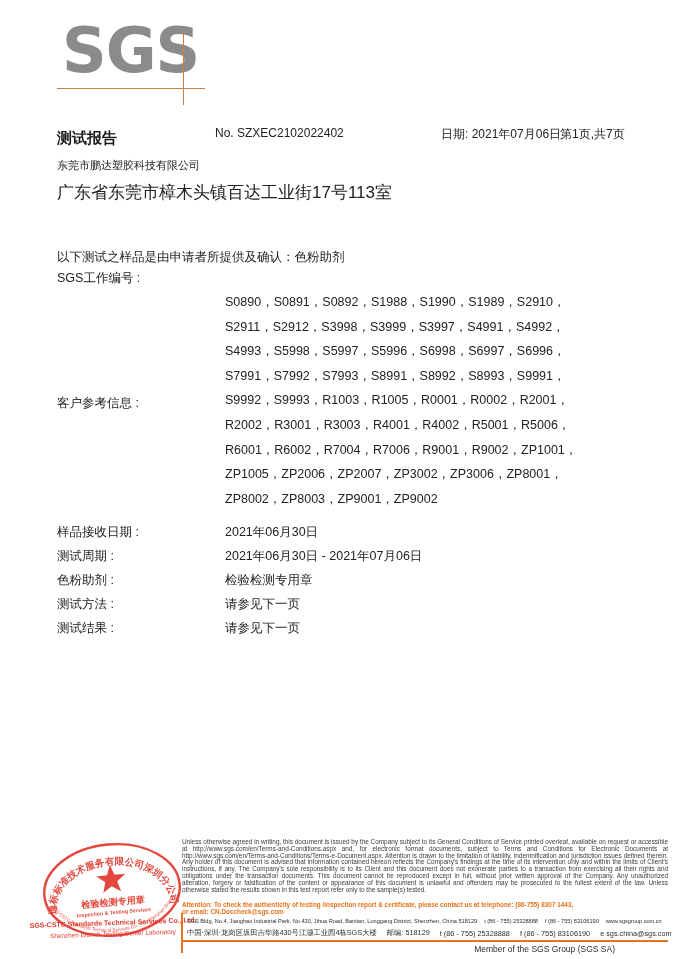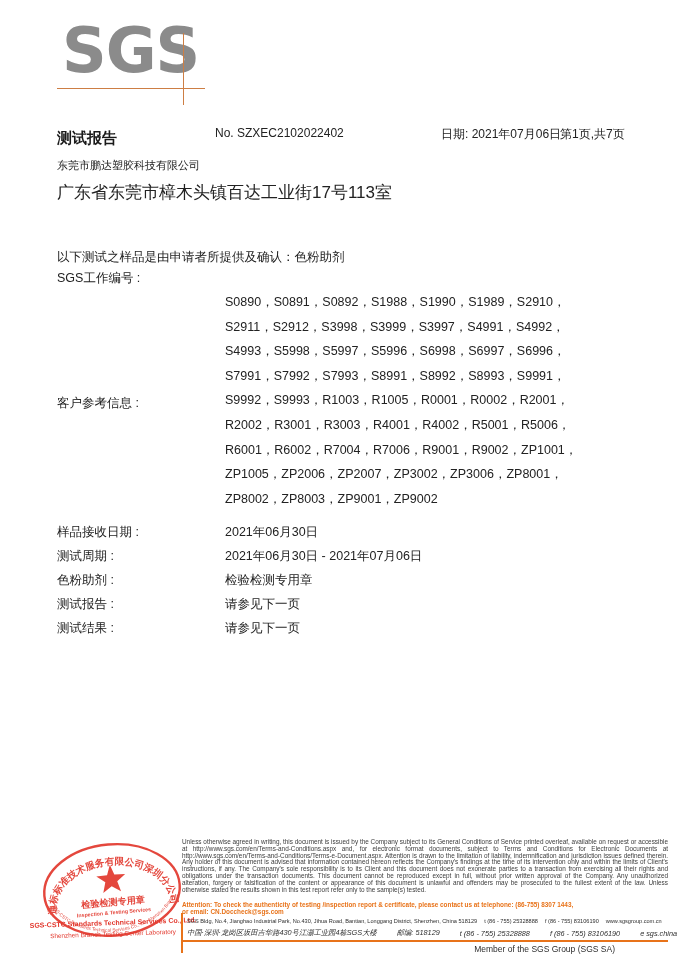--- a/index.html
+++ b/index.html
@@ -29,21 +29,21 @@
   .fvalue.para{line-height:21.5px;margin-top:-3px;}
   .frow.gap{margin-top:14px;}
   
   .legal{position:absolute;left:182px;top:839px;width:486px;font-size:6.4px;line-height:6.8px;
          text-align:justify;color:#3c3c3c;}
   .attention{position:absolute;left:182px;top:902px;width:486px;font-size:6.4px;line-height:6.7px;
              color:#e8731a;font-weight:bold;white-space:pre-line;}
   .addr-en{position:absolute;left:187px;top:918px;width:480px;font-size:5.6px;color:#2e2e2e;
            display:flex;gap:7px;white-space:nowrap;align-items:baseline;}
   .addr-cn{position:absolute;left:187px;top:928px;width:480px;font-size:7.3px;color:#2e2e2e;
-           display:flex;gap:20px;white-space:nowrap;align-items:center;font-style:italic;}
+           display:flex;gap:10px;white-space:nowrap;align-items:center;}
   .footer-hline{position:absolute;left:182px;top:940px;width:486px;height:2px;background:#e8731a;}
   .footer-vline{position:absolute;left:181px;top:913px;width:2px;height:40px;background:#e8731a;}
   .member{position:absolute;right:62px;top:944px;font-size:8.5px;color:#2e2e2e;text-align:right;}
   
   .seal{position:absolute;left:36px;top:841px;width:152px;height:98px;transform:rotate(-5deg);opacity:.92;}
   .seal-sub{position:absolute;left:18px;width:190px;text-align:center;color:#e2382d;transform:rotate(-2deg);}
   .seal-sub.l1{top:919px;font-size:7px;font-weight:bold;}
   .seal-sub.l2{top:930px;font-size:6.4px;}
 </style>
 </head>
@@ -89,21 +89,21 @@
     </div>
     <div class="frow">
       <div class="flabel">测试周期 :</div>
       <div class="fvalue">2021年06月30日 - 2021年07月06日</div>
     </div>
     <div class="frow">
       <div class="flabel">色粉助剂 :</div>
       <div class="fvalue">检验检测专用章</div>
     </div>
     <div class="frow">
-      <div class="flabel">测试报告 :</div>
+      <div class="flabel">测试方法 :</div>
       <div class="fvalue">请参见下一页</div>
     </div>
     <div class="frow">
       <div class="flabel">测试结果 :</div>
       <div class="fvalue">请参见下一页</div>
     </div>
   </div>
 
   <svg class="seal" viewBox="0 0 150 96" xmlns="http://www.w3.org/2000/svg">
     <defs>

